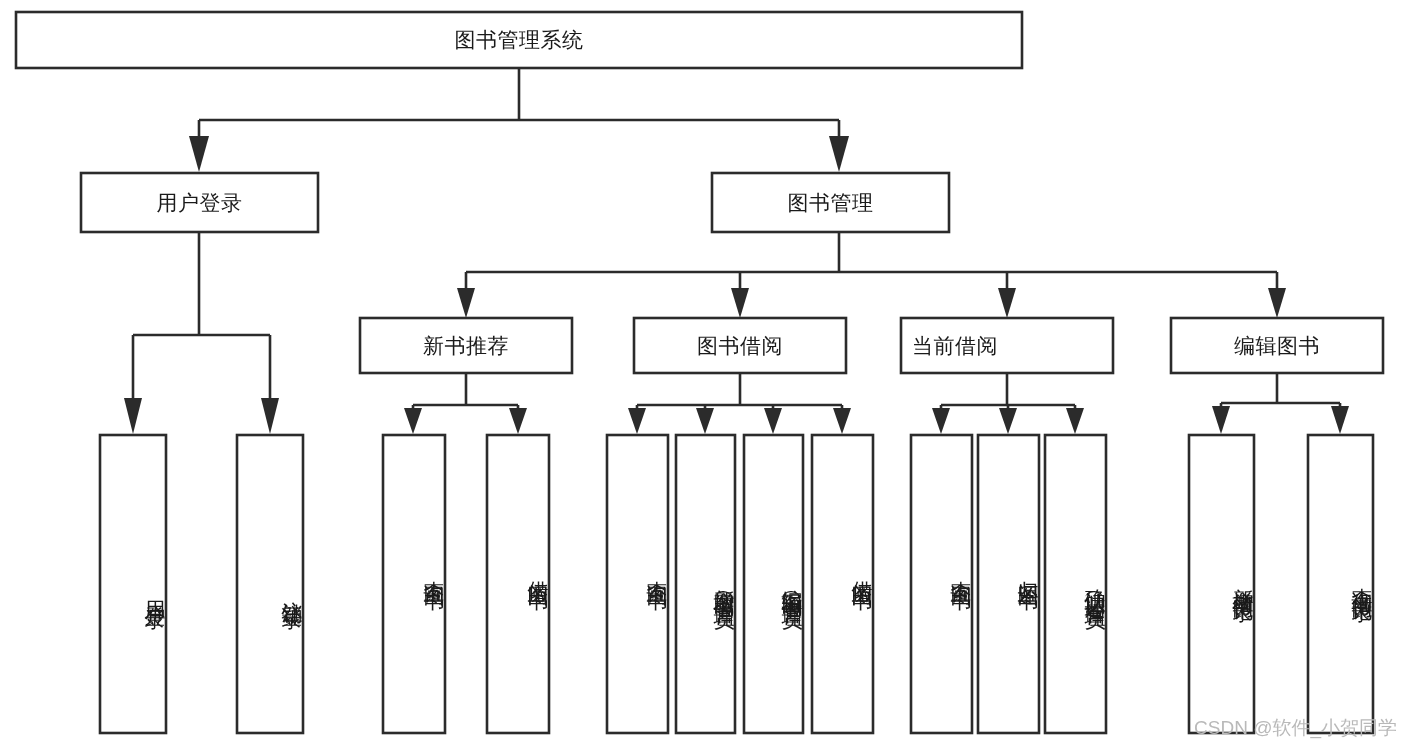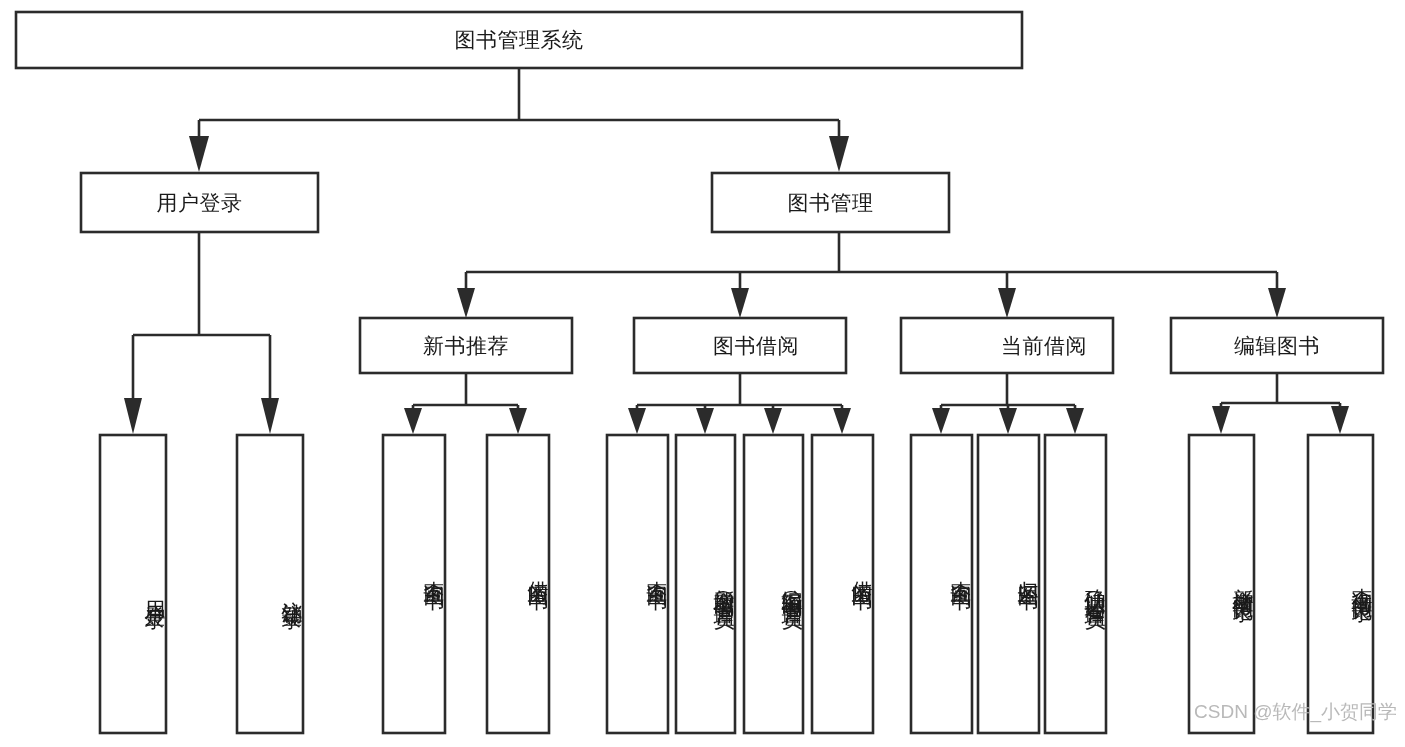--- a/index.html
+++ b/index.html
@@ -61,21 +61,21 @@
     letter-spacing: 3px;
     line-height: 1;
     pointer-events: none;
     display: flex;
     align-items: flex-start;
     justify-content: center;
   }
   #watermark {
     position: absolute;
     right: 8px;
-    bottom: 22px;
+    bottom: 6px;
     font-size: 19px;
     color: #b9b9b9;
     white-space: nowrap;
     font-family: "Liberation Sans", "DejaVu Sans", sans-serif;
   }
 </style>
 </head>
 <body>
 
 <div id="diagram-root">
@@ -187,22 +187,22 @@
     <rect class="box-rect" x="1308" y="435" width="65" height="298"></rect>
 
   </svg>
 
   <div class="node-label-h" style="left:16px; top:12px; width:1006px; height:56px;">图书管理系统</div>
 
   <div class="node-label-h" style="left:81px; top:173px; width:237px; height:59px;">用户登录</div>
   <div class="node-label-h" style="left:360px; top:318px; width:212px; height:55px;">新书推荐</div>
 
   <div class="node-label-h" style="left:712px; top:173px; width:237px; height:59px;">图书管理</div>
-  <div class="node-label-h" style="left:634px; top:318px; width:212px; height:55px;padding-left:16px;">图书借阅</div>
-  <div class="node-label-h" style="left:938px; top:318px; width:212px; height:55px;">当前借阅</div>
+  <div class="node-label-h" style="left:634px; top:318px; width:212px; height:55px;">图书借阅</div>
+  <div class="node-label-h" style="left:849px; top:318px; width:212px; height:55px;">当前借阅</div>
   <div class="node-label-h" style="left:1171px; top:318px; width:212px; height:55px;">编辑图书</div>
 
   <div class="node-label-v" style="left:100px; top:525px; width:66px; height:130px;">用户登录</div>
   <div class="node-label-v" style="left:237px; top:525px; width:66px; height:130px;">注销登录</div>
 
   <div class="node-label-v" style="left:383px; top:505px; width:62px; height:130px;">查询图书</div>
   <div class="node-label-v" style="left:487px; top:505px; width:62px; height:130px;">借阅图书</div>
 
   <div class="node-label-v" style="left:607px; top:505px; width:61px; height:130px;">查询图书</div>
   <div class="node-label-v" style="left:676px; top:443px; width:59px; height:285px;">新增图书（管理员）</div>

